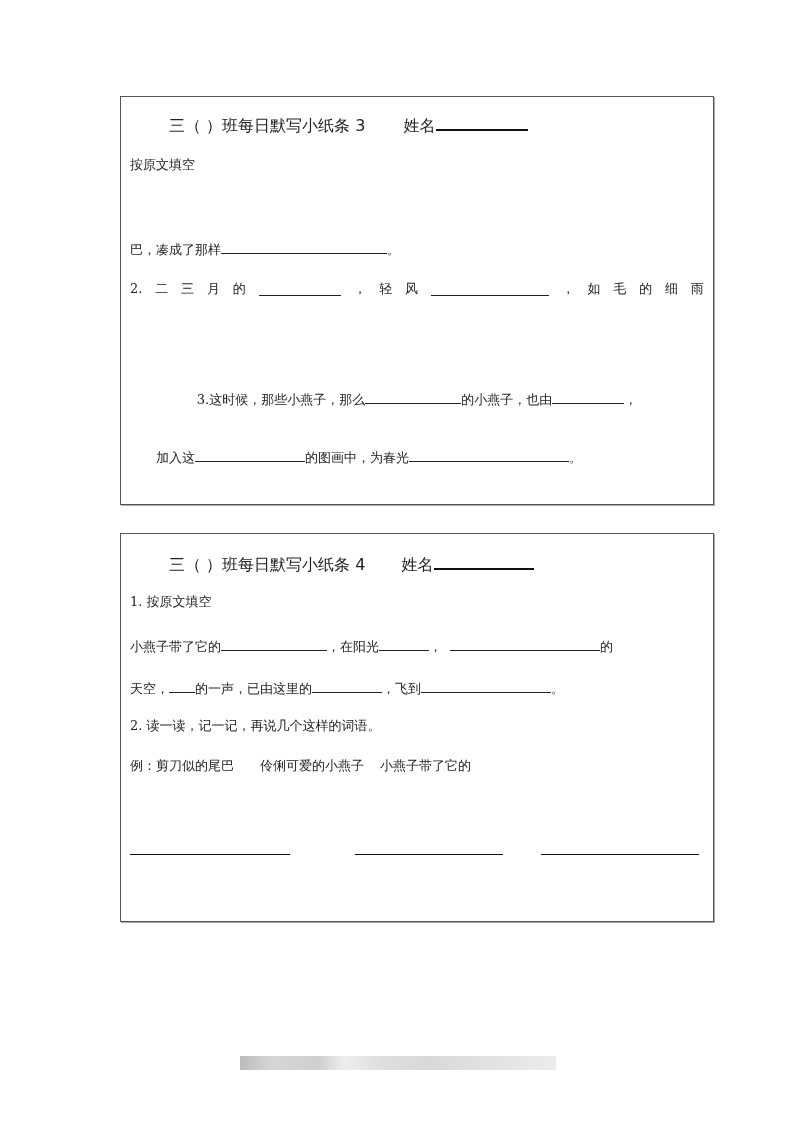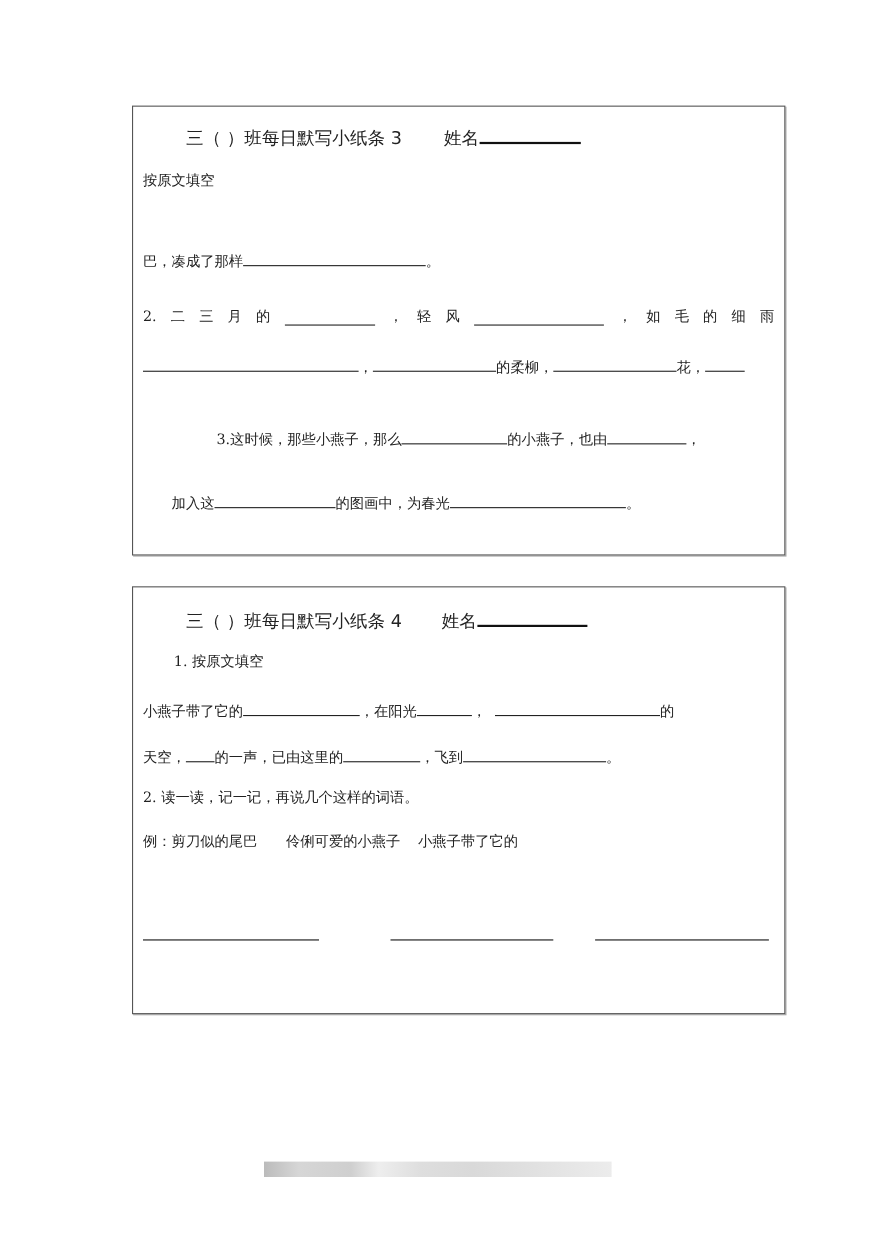--- a/index.html
+++ b/index.html
@@ -33,21 +33,21 @@
 <body>
 
 <div class="card" id="card3">
   <div class="line title" style="top:16px;">
     <span>三（ ）班每日默写小纸条 3</span>
     <span style="display:inline-block;width:28px;"></span>
     <span>姓名</span><span class="blank name-blank" style="width:92px;"></span>
   </div>
   <div class="line" style="top:58px;">按原文填空</div>
 
-  <div class="line" style="top:128px;">
+  <div class="line" style="top:140px;">
     <span>巴，凑成了那样</span><span class="blank" style="width:166px;"></span><span>。</span>
   </div>
 
   <div class="line justify" style="top:182px;">
     <span>2.</span>
     <span>二</span>
     <span>三</span>
     <span>月</span>
     <span>的</span>
     <span class="blank" style="width:82px;"></span>
@@ -55,39 +55,36 @@
     <span>轻</span>
     <span>风</span>
     <span class="blank" style="width:118px;"></span>
     <span>，</span>
     <span>如</span>
     <span>毛</span>
     <span>的</span>
     <span>细</span>
     <span>雨</span>
   </div>
-  <div class="line" style="top:224px;">
-    <span class="blank" style="width:196px;"></span><span>，</span><span class="blank" style="width:112px;"></span><span>的柔柳，</span><span class="blank" style="width:112px;"></span><span>花，</span><span class="blank" style="width:36px;"></span>
-  </div>
 
   <div class="line" style="top:290px;text-align:center;">
     <span>3.</span><span>这时候，那些小燕子，那么</span><span class="blank" style="width:96px;"></span><span>的小燕子，也由</span><span class="blank" style="width:72px;"></span><span>，</span>
   </div>
   <div class="line" style="top:348px;margin-left:26px;">
     <span>加入这</span><span class="blank" style="width:110px;"></span><span>的图画中，为春光</span><span class="blank" style="width:160px;"></span><span>。</span>
   </div>
 </div>
 
 <div class="card" id="card4">
   <div class="line title" style="top:18px;">
     <span>三（  ）班每日默写小纸条 4</span>
     <span style="display:inline-block;width:26px;"></span>
     <span>姓名</span><span class="blank name-blank" style="width:100px;"></span>
   </div>
-  <div class="line" style="top:58px;margin-left:28px;">1. 按原文填空</div>
+  <div class="line" style="top:58px;">1. 按原文填空</div>
   <div class="line" style="top:142px;">
     <span>天空，</span><span class="blank" style="width:26px;"></span><span>的一声，已由这里的</span><span class="blank" style="width:70px;"></span><span>，飞到</span><span class="blank" style="width:130px;"></span><span>。</span>
   </div>
   <div class="line" style="top:100px;">
     <span>小燕子带了它的</span><span class="blank" style="width:106px;"></span><span>，在阳光</span><span class="blank" style="width:50px;"></span><span>，</span><span class="blank" style="width:150px;margin-left:8px;"></span><span>的</span>
   </div>
   <div class="line" style="top:182px;">2. 读一读，记一记，再说几个这样的词语。</div>
   <div class="line" style="top:222px;">
     <span>例：</span><span>剪刀似的尾巴</span><span style="display:inline-block;width:26px;"></span><span>伶俐可爱的小燕子</span><span style="display:inline-block;width:16px;"></span><span>小燕子带了它的</span>
   </div>

